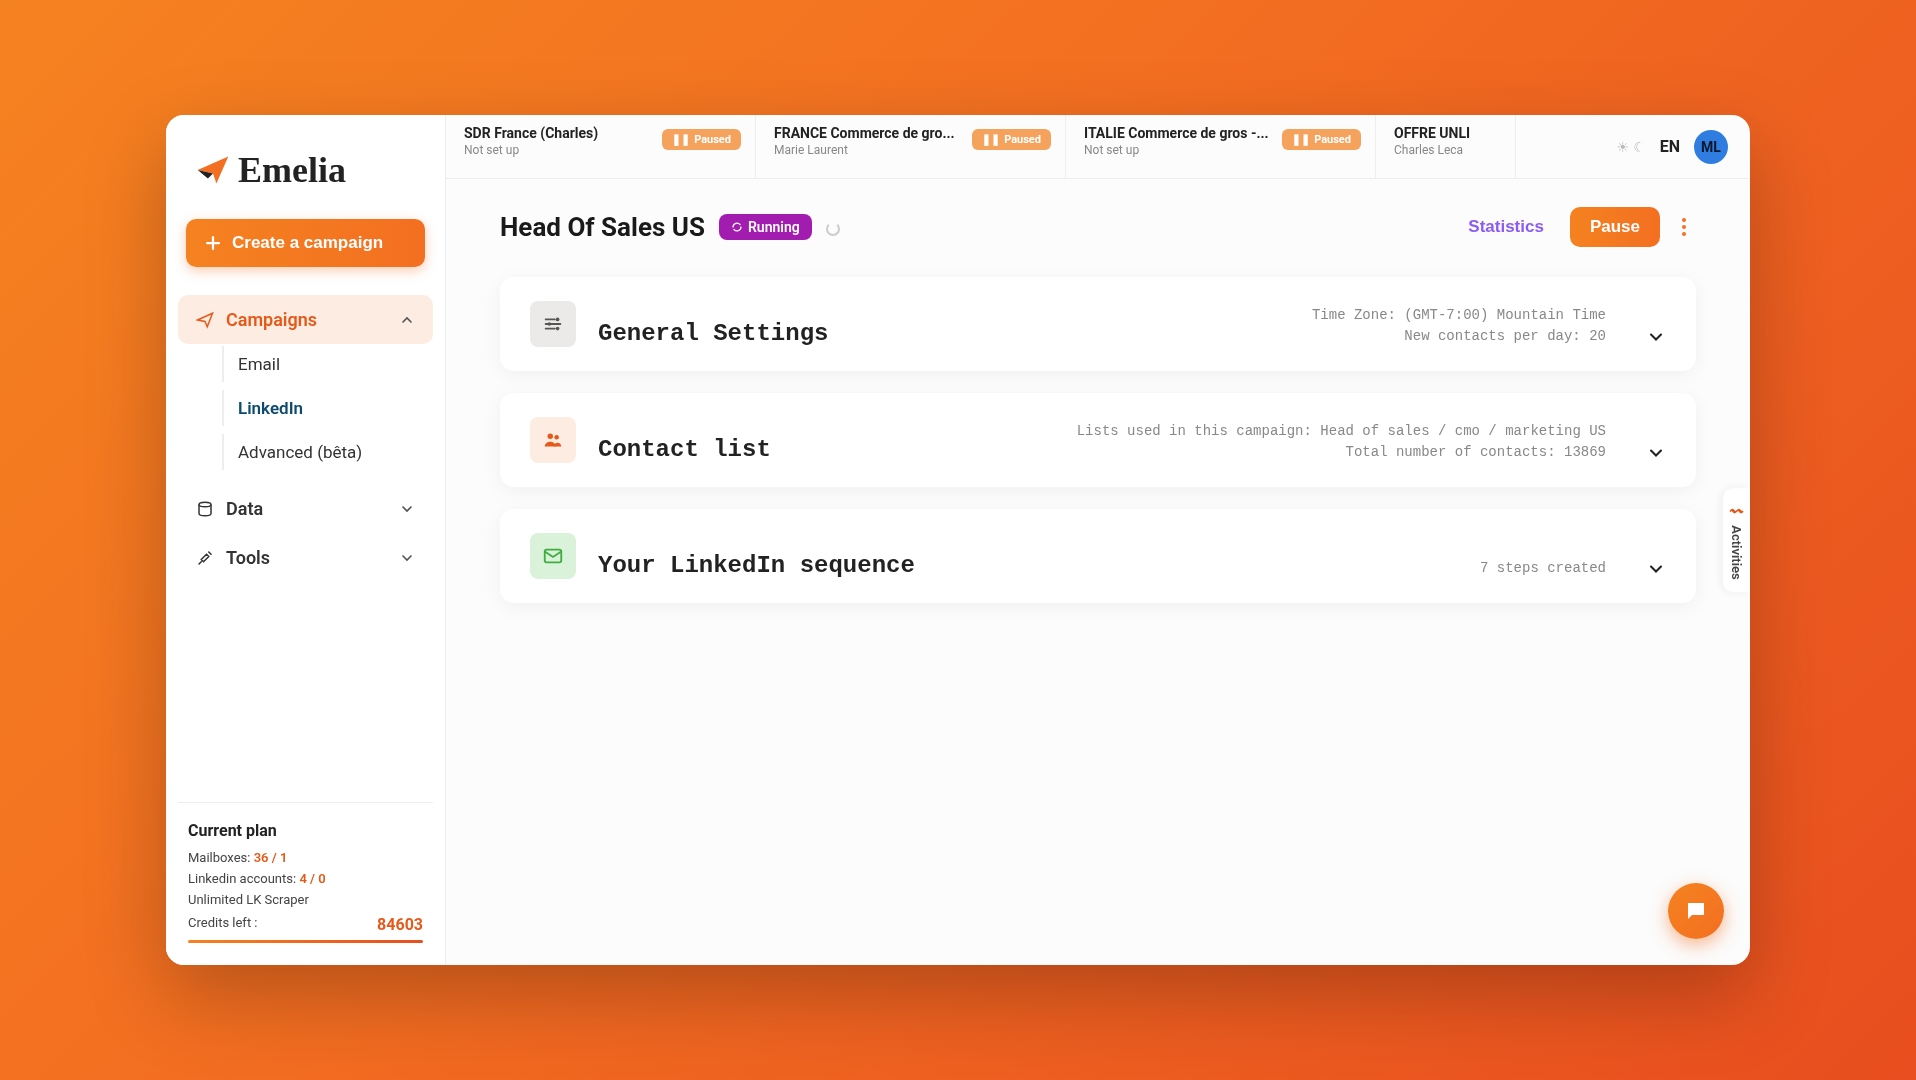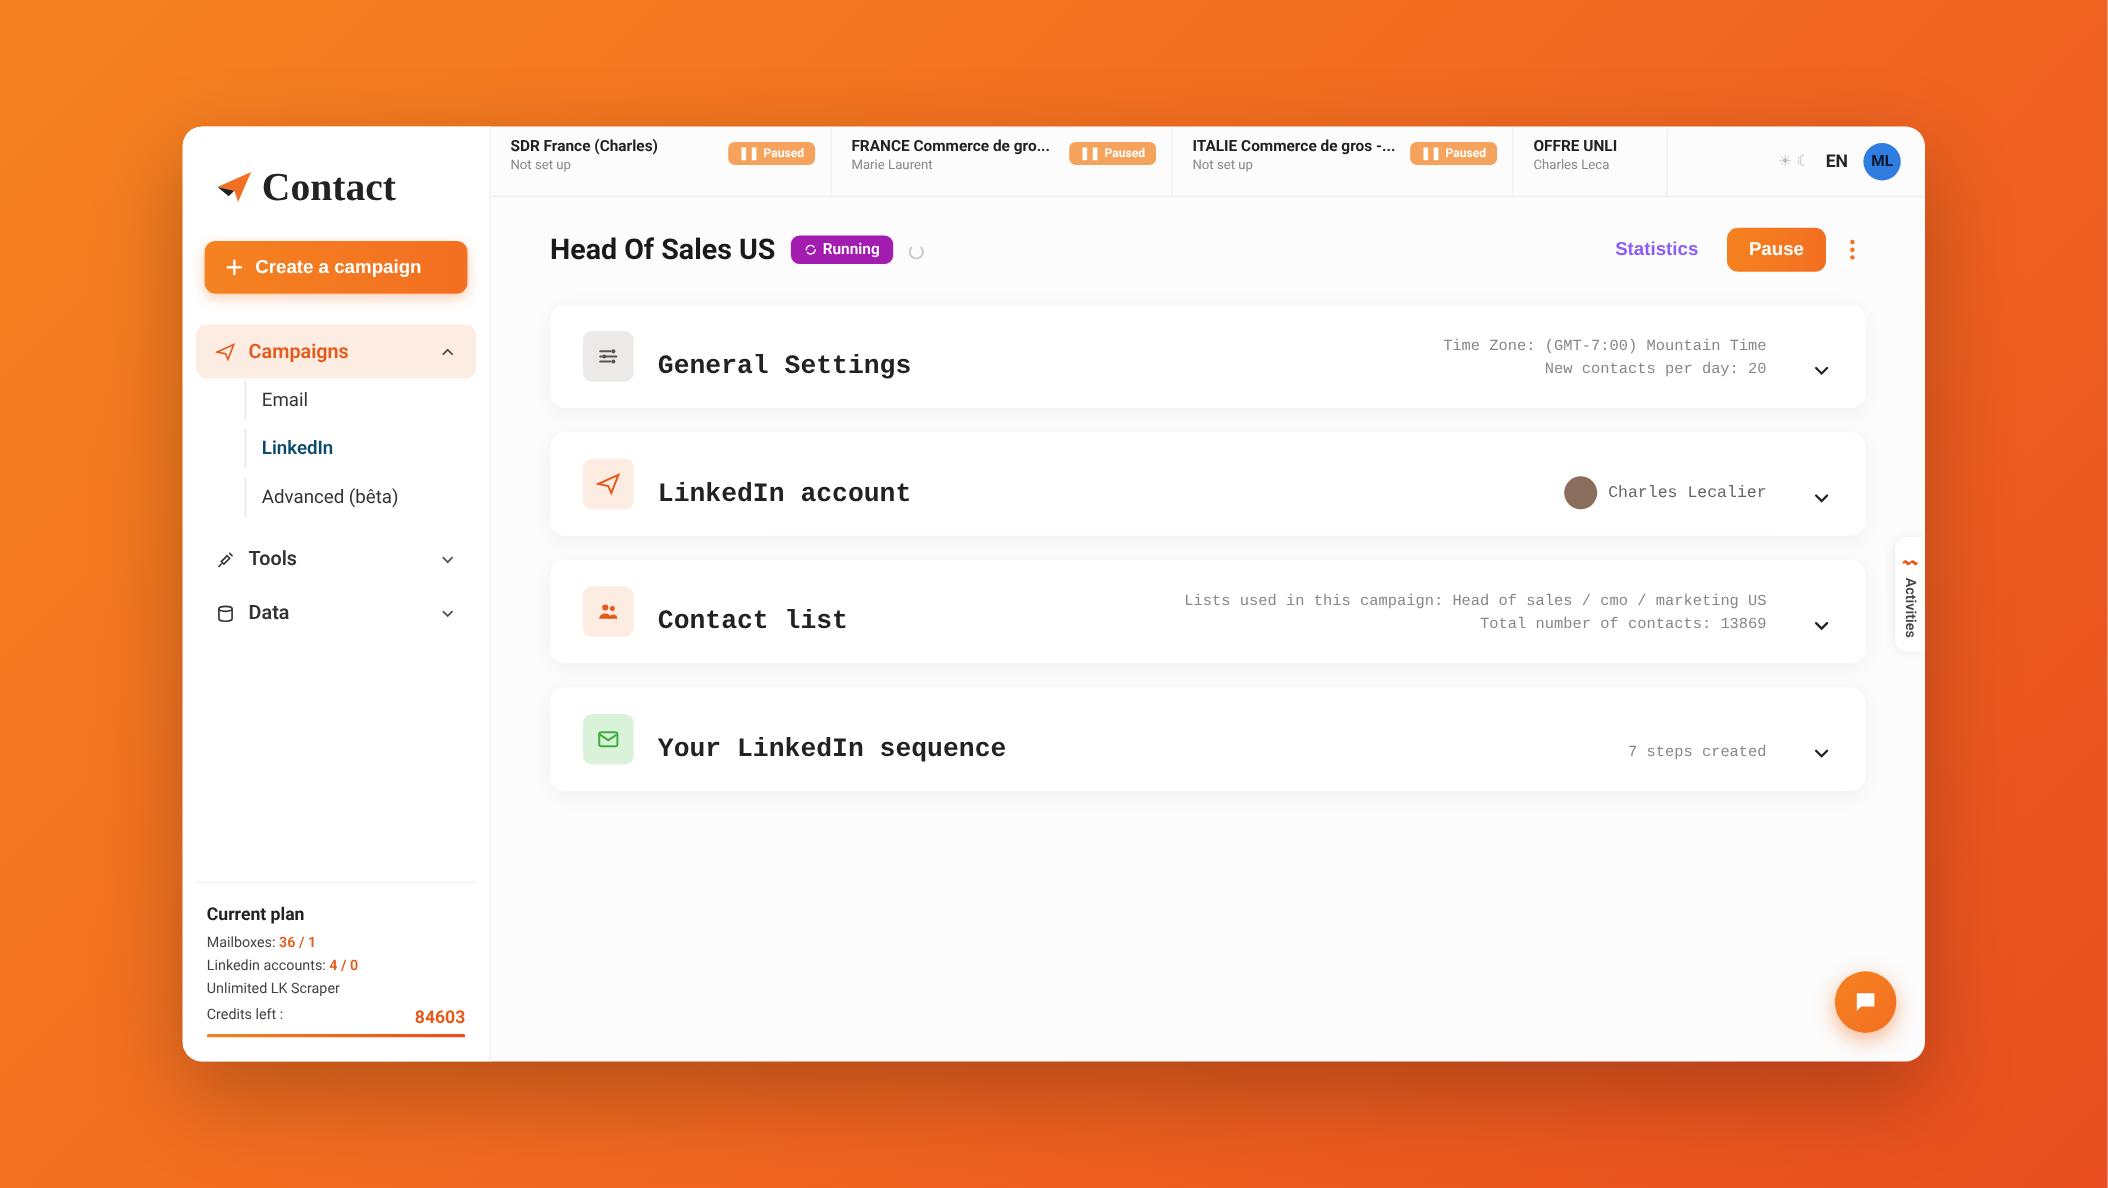--- a/index.html
+++ b/index.html
@@ -204,21 +204,21 @@
 <body>
 
 <div class="app-window">
 
   <aside class="sidebar">
     <div class="logo">
       <svg class="logo-mark" viewBox="0 0 40 40">
         <path d="M2 20 L38 4 L24 36 L20 24 Z" fill="#f36f21"></path>
         <path d="M2 20 L20 24 L14 30 Z" fill="#222"></path>
       </svg>
-      <span>Contact</span>
+      <span>Emelia</span>
     </div>
 
     <button class="btn-create">
       <svg width="18" height="18" viewBox="0 0 24 24">
           <path d="M12 4v16M4 12h16" stroke="#fff" stroke-width="3" stroke-linecap="round"></path>
         </svg>
       <span>Create a campaign</span>
     </button>
 
     <div class="nav-item active">
@@ -231,34 +231,34 @@
         </svg>
     </div>
     <div class="nav-sub">
       <div class="nav-sub-item">Email</div>
       <div class="nav-sub-item active">LinkedIn</div>
       <div class="nav-sub-item">Advanced (bêta)</div>
     </div>
 
     <div class="nav-item">
       <svg width="18" height="18" viewBox="0 0 24 24">
-          <path d="M14 7l3 3-7 7-3-3zM17 4l3 3M4 20l3-3" fill="none" stroke="#333" stroke-width="2" stroke-linecap="round"></path>
-        </svg>
-      <span>Tools</span>
+          <ellipse cx="12" cy="6" rx="8" ry="3" fill="none" stroke="#333" stroke-width="2"></ellipse>
+          <path d="M4 6v12c0 1.6 3.6 3 8 3s8-1.4 8-3V6" fill="none" stroke="#333" stroke-width="2"></path>
+        </svg>
+      <span>Data</span>
       <svg class="chev" width="16" height="16" viewBox="0 0 24 24">
           <path d="M6 9l6 6 6-6" fill="none" stroke="currentColor" stroke-width="2.5" stroke-linecap="round"></path>
         </svg>
     </div>
 
     <div class="nav-item">
       <svg width="18" height="18" viewBox="0 0 24 24">
-          <ellipse cx="12" cy="6" rx="8" ry="3" fill="none" stroke="#333" stroke-width="2"></ellipse>
-          <path d="M4 6v12c0 1.6 3.6 3 8 3s8-1.4 8-3V6" fill="none" stroke="#333" stroke-width="2"></path>
-        </svg>
-      <span>Data</span>
+          <path d="M14 7l3 3-7 7-3-3zM17 4l3 3M4 20l3-3" fill="none" stroke="#333" stroke-width="2" stroke-linecap="round"></path>
+        </svg>
+      <span>Tools</span>
       <svg class="chev" width="16" height="16" viewBox="0 0 24 24">
           <path d="M6 9l6 6 6-6" fill="none" stroke="currentColor" stroke-width="2.5" stroke-linecap="round"></path>
         </svg>
     </div>
 
     <div class="plan-box">
       <h4>Current plan</h4>
       <div class="plan-row">
         <span>Mailboxes:</span>
         <span class="v">36 / 1</span>
@@ -342,35 +342,20 @@
         <h3>General Settings</h3>
         <div class="meta">
           <div><span>Time Zone:</span> <span>(GMT-7:00) Mountain Time</span></div>
           <div><span>New contacts per day:</span> <span>20</span></div>
         </div>
         <svg class="chev" width="20" height="20" viewBox="0 0 24 24">
             <path d="M6 9l6 6 6-6" fill="none" stroke="#222" stroke-width="2.5" stroke-linecap="round"></path>
           </svg>
       </div>
 
-      <div class="card">
-        <div class="icon-box icon-orange">
-          <svg width="22" height="22" viewBox="0 0 24 24">
-              <path d="M2 12 L22 3 L15 21 L12 14 Z" fill="none" stroke="#e55a1a" stroke-width="2"></path>
-            </svg>
-        </div>
-        <h3>LinkedIn account</h3>
-        <div class="mini-user">
-          <div class="mini-avatar"></div>
-          <span>Charles Lecalier</span>
-        </div>
-        <svg class="chev" width="20" height="20" viewBox="0 0 24 24">
-            <path d="M6 9l6 6 6-6" fill="none" stroke="#222" stroke-width="2.5" stroke-linecap="round"></path>
-          </svg>
-      </div>
 
       <div class="card">
         <div class="icon-box icon-orange">
           <svg width="22" height="22" viewBox="0 0 24 24" fill="#e55a1a">
               <circle cx="9" cy="8" r="3"></circle>
               <circle cx="16" cy="9" r="2.5"></circle>
               <path d="M3 19c0-3 3-5 6-5s6 2 6 5" fill="#e55a1a"></path>
               <path d="M13 19c0-2.5 2-4 4-4s4 1.5 4 4" fill="#e55a1a"></path>
             </svg>
         </div>

